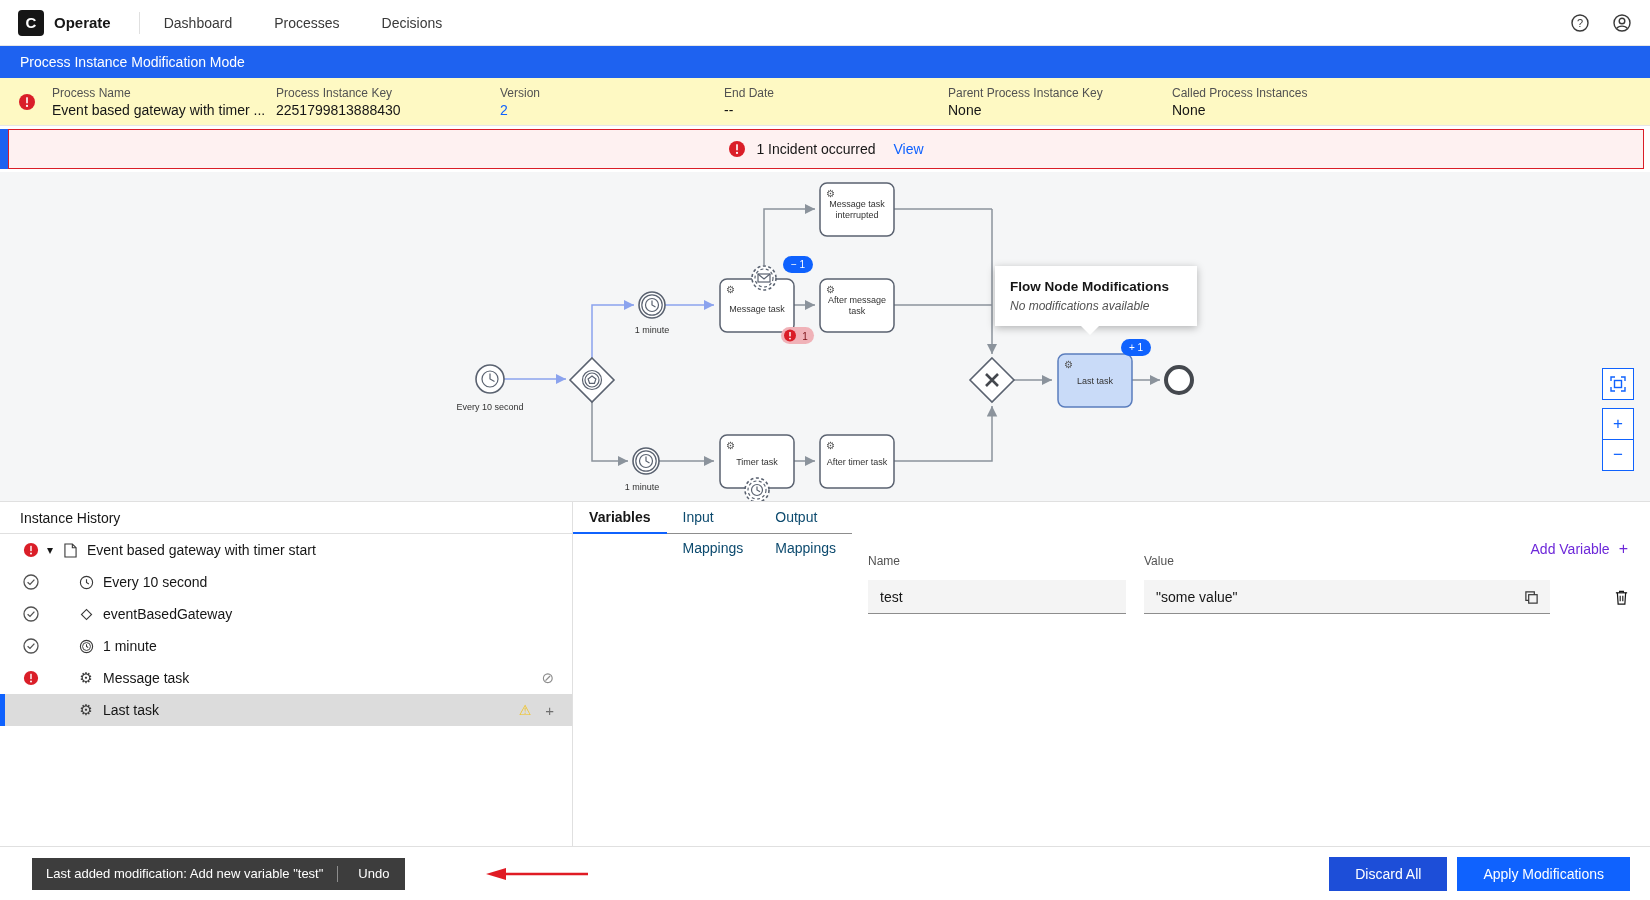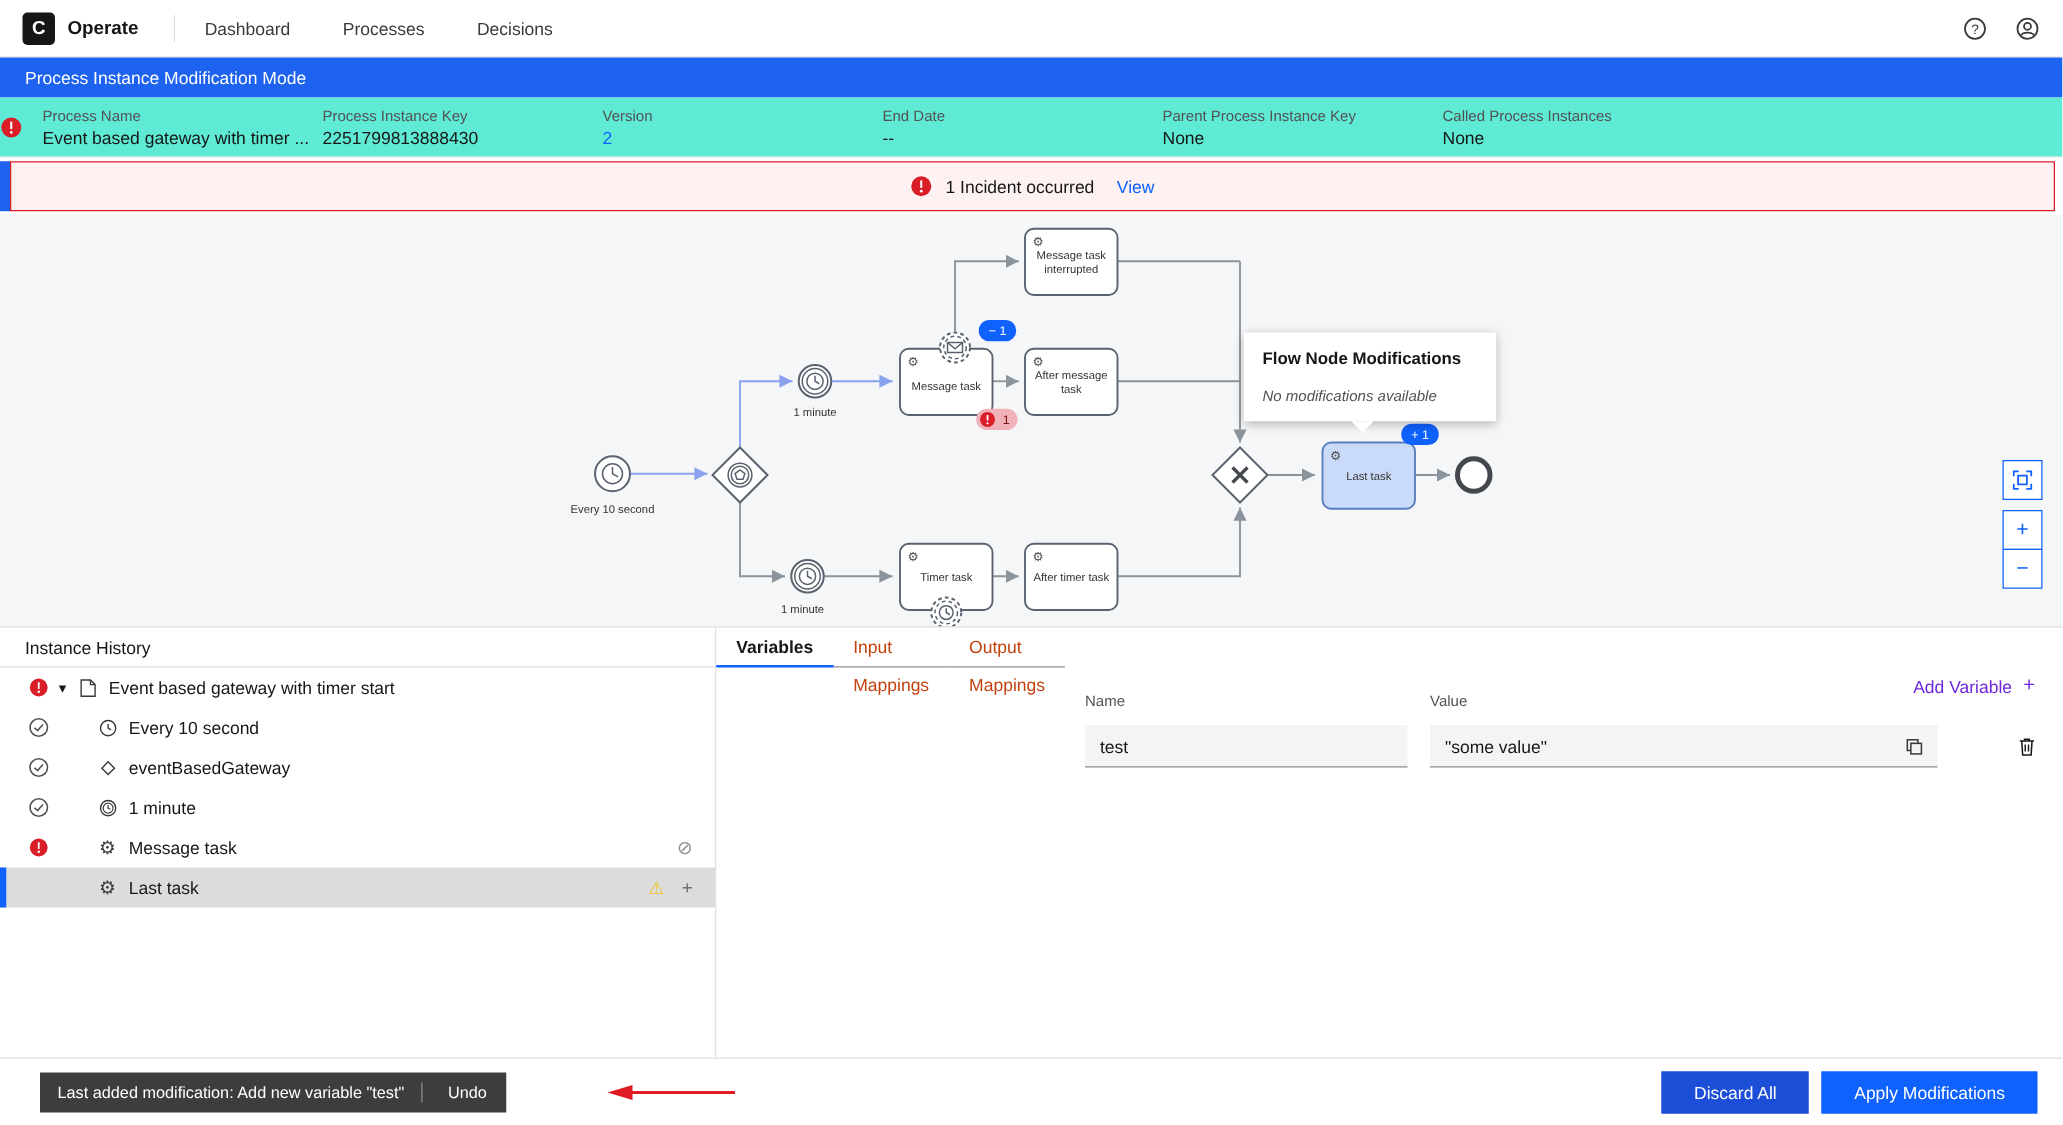--- a/index.html
+++ b/index.html
@@ -13,21 +13,21 @@
   .app-name { font-weight:bold; font-size:15px; margin-left:10px; }
   .nav-divider { width:1px; height:22px; background:#e0e0e0; margin:0 24px 0 28px; }
   .nav-item { font-size:14px; color:#393939; margin-right:42px; cursor:pointer; }
   .nav-right { margin-left:auto; display:flex; gap:22px; align-items:center; }
   .nav-icon-btn { background:none; border:none; cursor:pointer; display:flex; align-items:center; }
 
   
   .mode-banner { flex:0 0 32px; background:#1e62f0; color:#fff; font-size:14px; display:flex; align-items:center; padding-left:20px; }
 
   
-  .instance-header { flex:0 0 48px; display:flex; align-items:center; border-bottom:1px solid #e6e6e6; background:#5eead4; }
+  .instance-header { flex:0 0 48px; display:flex; align-items:center; border-bottom:1px solid #e6e6e6; padding-left:18px; background:#fef9c3; }
   .state-icon { margin-right:16px; display:flex; }
   .field { width:224px; display:flex; flex-direction:column; justify-content:center; }
   .field-label { font-size:12px; color:#525252; margin-bottom:2px; white-space:nowrap; }
   .field-value { font-size:14px; color:#161616; white-space:nowrap; }
   .field-value.link { color:#0f62fe; cursor:pointer; }
 
   
   .incident-row { flex:0 0 46px; display:flex; align-items:stretch; padding:3px 6px 3px 0; background:#fff; }
   .mod-strip { width:8px; background:#1e62f0; }
   .incident-banner { flex:1; background:#fef1f1; border:1px solid #da1e28; display:flex; align-items:center; justify-content:center; gap:10px; font-size:14px; }
@@ -42,21 +42,21 @@
   .dash { stroke-dasharray:3,2.5; }
   .task { fill:#fff; stroke:#5a6270; stroke-width:1.5; }
   .task.highlight { fill:#c9dbf8; stroke:#5a7dbd; }
   .flow { stroke:#8b939c; stroke-width:1.5; fill:none; }
   .flow.blue { stroke:#8ba3ee; }
   .bpmn-label { font-size:9px; fill:#333; text-anchor:middle; }
   .gear { font-size:10px; fill:#525252; }
   .badge-text { fill:#fff; font-size:10px; text-anchor:middle; }
 
   .flow-tooltip { position:absolute; left:995px; top:94px; width:202px; background:#fff; box-shadow:0 2px 8px rgba(0,0,0,.28); padding:13px 15px; z-index:5; }
-  .ft-title { font-size:13.5px; font-weight:bold; margin-bottom:16px; }
+  .ft-title { font-size:13.5px; font-weight:bold; margin-bottom:5px; }
   .ft-msg { font-size:12px; font-style:italic; color:#525252; }
   .flow-tooltip::after { content:""; position:absolute; bottom:-9px; left:86px; border:9px solid transparent; border-top-color:#fff; border-bottom:0; }
 
   .zoom-controls { position:absolute; right:16px; top:196px; display:flex; flex-direction:column; z-index:4; }
   .zoom-btn { width:32px; height:32px; background:#fff; border:1px solid #0f62fe; color:#0f62fe; font-size:17px; display:flex; align-items:center; justify-content:center; cursor:pointer; font-family:inherit; }
   .zoom-btn.reset { margin-bottom:8px; }
   .zoom-btn.minus { margin-top:-1px; }
 
   
   .panels { flex:0 0 344px; display:flex; background:#fff; }
@@ -70,21 +70,21 @@
   .indent { width:36px; }
   .type-ic { width:20px; display:flex; justify-content:center; align-items:center; font-size:15px; color:#393939; }
   .h-label { margin-left:7px; }
   .row-actions { margin-left:auto; margin-right:18px; display:flex; gap:14px; align-items:center; }
   .act-prohibited { color:#8d8d8d; font-size:15px; }
   .act-warning { color:#f1c21b; font-size:14px; }
   .act-plus { color:#6f6f6f; font-size:15px; }
 
   .details { flex:1; display:flex; position:relative; }
   .tabs { display:flex; height:32px; }
-  .tab { padding:0 16px; font-size:14px; line-height:31px; color:#c2410c; cursor:pointer; border-bottom:1px solid #8d8d8d; }
+  .tab { padding:0 16px; font-size:14px; line-height:31px; color:#0c4a6e; cursor:pointer; border-bottom:1px solid #8d8d8d; }
   .tab.active { font-weight:bold; color:#161616; border-bottom:2px solid #0f62fe; }
   .add-variable { position:absolute; right:22px; top:38px; color:#6d28d9; font-size:14px; display:flex; align-items:center; gap:9px; cursor:pointer; }
   .add-variable .plus { font-size:16px; }
   .var-table { margin:52px 16px 0 16px; }
   .var-head { display:flex; font-size:12px; color:#525252; margin-bottom:12px; }
   .var-head .col-name { width:276px; }
   .var-row { display:flex; align-items:center; }
   .cell-name { width:276px; }
   .txt-input { height:34px; background:#f4f4f4; border:none; border-bottom:1px solid #8d8d8d; font-size:14px; padding:0 12px; font-family:inherit; color:#161616; outline:none; }
   .name-input { width:258px; }

